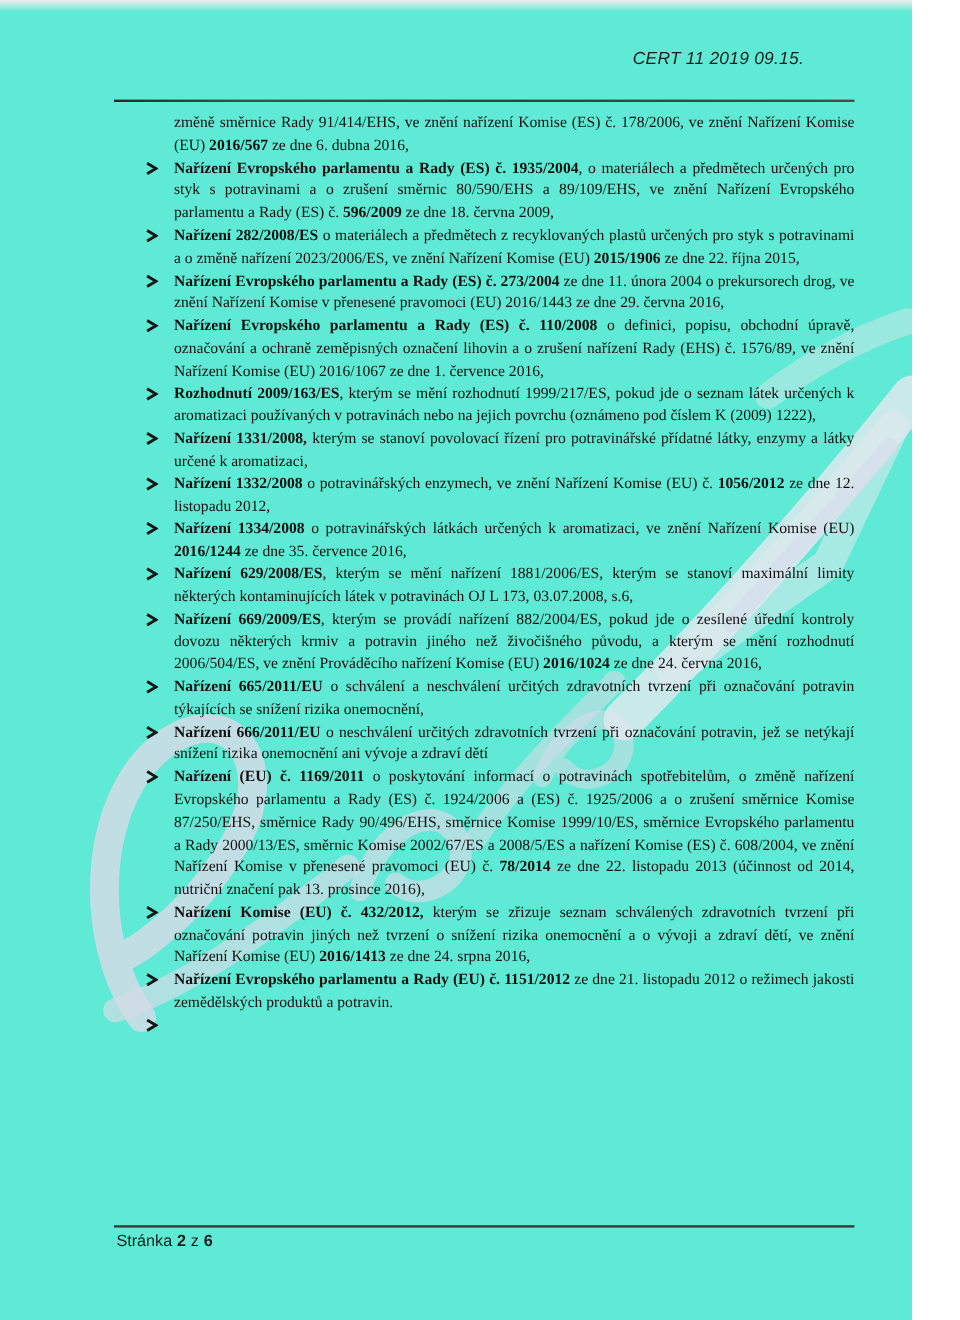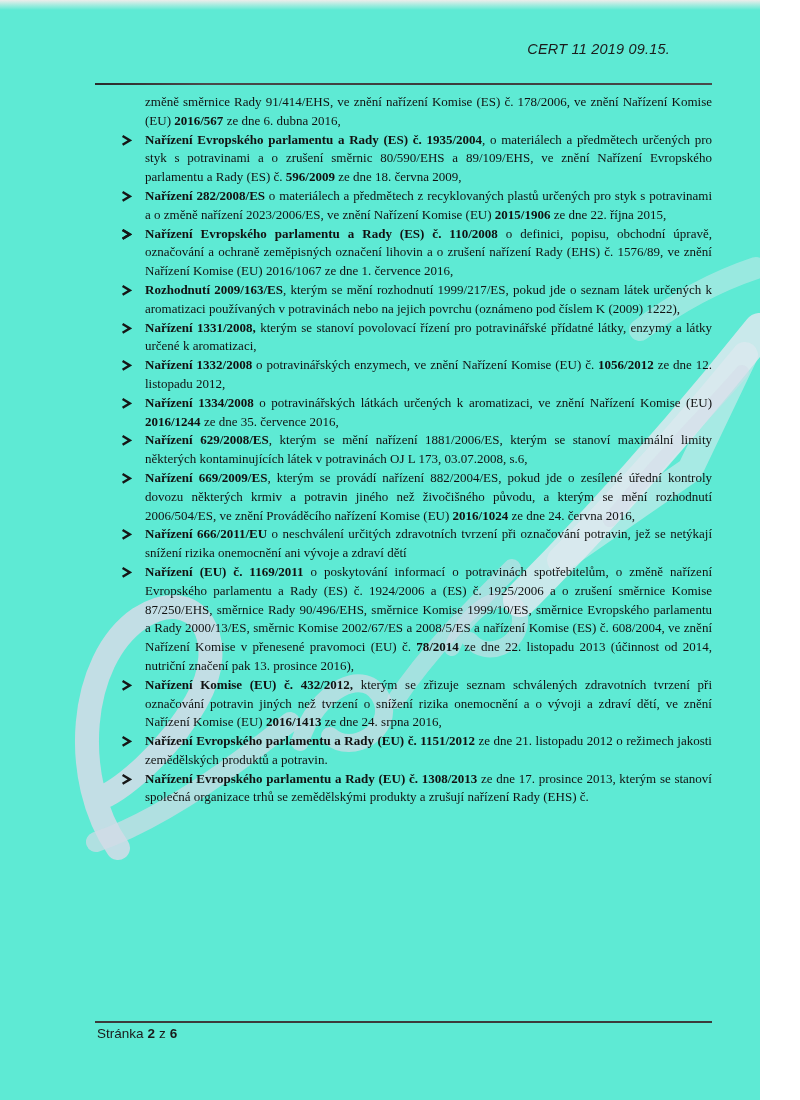--- a/index.html
+++ b/index.html
@@ -93,21 +93,21 @@
   <div class="content">
       <div class="item"><span><span>změně směrnice Rady 91/414/EHS, ve znění nařízení Komise (ES) č. 178/2006, ve znění Nařízení Komise (EU) </span><b>2016/567</b><span> ze dne 6. dubna 2016,</span></span></div>
       <div class="item"><span class="bullet"><svg width="11" height="13" viewBox="0 0 11 13">
             <path d="M1.6 2 L9 6.4 L1.6 10.8" fill="none" stroke="#161616" stroke-width="2.4" stroke-linejoin="miter"></path>
           </svg></span><span><b>Nařízení Evropského parlamentu a Rady (ES) č. 1935/2004</b><span>, o materiálech a předmětech určených pro styk s potravinami a o zrušení směrnic 80/590/EHS a 89/109/EHS, ve znění Nařízení Evropského parlamentu a Rady (ES) č. </span><b>596/2009</b><span> ze dne 18. června 2009,</span></span></div>
       <div class="item"><span class="bullet"><svg width="11" height="13" viewBox="0 0 11 13">
             <path d="M1.6 2 L9 6.4 L1.6 10.8" fill="none" stroke="#161616" stroke-width="2.4" stroke-linejoin="miter"></path>
           </svg></span><span><b>Nařízení 282/2008/ES</b><span> o materiálech a předmětech z recyklovaných plastů určených pro styk s potravinami a o změně nařízení 2023/2006/ES, ve znění Nařízení Komise (EU) </span><b>2015/1906</b><span> ze dne 22. října 2015,</span></span></div>
       <div class="item"><span class="bullet"><svg width="11" height="13" viewBox="0 0 11 13">
             <path d="M1.6 2 L9 6.4 L1.6 10.8" fill="none" stroke="#161616" stroke-width="2.4" stroke-linejoin="miter"></path>
-          </svg></span></div>
+          </svg></span><span><b>Nařízení Evropského parlamentu a Rady (ES) č. 273/2004</b><span> ze dne 11. února 2004 o prekursorech drog, ve znění Nařízení Komise v přenesené pravomoci (EU) 2016/1443 ze dne 29. června 2016,</span></span></div>
       <div class="item"><span class="bullet"><svg width="11" height="13" viewBox="0 0 11 13">
             <path d="M1.6 2 L9 6.4 L1.6 10.8" fill="none" stroke="#161616" stroke-width="2.4" stroke-linejoin="miter"></path>
           </svg></span><span><b>Nařízení Evropského parlamentu a Rady (ES) č. 110/2008</b><span> o definici, popisu, obchodní úpravě, označování a ochraně zeměpisných označení lihovin a o zrušení nařízení Rady (EHS) č. 1576/89, ve znění Nařízení Komise (EU) 2016/1067 ze dne 1. července 2016,</span></span></div>
       <div class="item"><span class="bullet"><svg width="11" height="13" viewBox="0 0 11 13">
             <path d="M1.6 2 L9 6.4 L1.6 10.8" fill="none" stroke="#161616" stroke-width="2.4" stroke-linejoin="miter"></path>
           </svg></span><span><b>Rozhodnutí 2009/163/ES</b><span>, kterým se mění rozhodnutí 1999/217/ES, pokud jde o seznam látek určených k aromatizaci používaných v potravinách nebo na jejich povrchu (oznámeno pod číslem K (2009) 1222),</span></span></div>
       <div class="item"><span class="bullet"><svg width="11" height="13" viewBox="0 0 11 13">
             <path d="M1.6 2 L9 6.4 L1.6 10.8" fill="none" stroke="#161616" stroke-width="2.4" stroke-linejoin="miter"></path>
           </svg></span><span><b>Nařízení 1331/2008,</b><span> kterým se stanoví povolovací řízení pro potravinářské přídatné látky, enzymy a látky určené k aromatizaci,</span></span></div>
       <div class="item"><span class="bullet"><svg width="11" height="13" viewBox="0 0 11 13">
@@ -117,33 +117,36 @@
             <path d="M1.6 2 L9 6.4 L1.6 10.8" fill="none" stroke="#161616" stroke-width="2.4" stroke-linejoin="miter"></path>
           </svg></span><span><b>Nařízení 1334/2008</b><span> o potravinářských látkách určených k aromatizaci, ve znění Nařízení Komise (EU) </span><b>2016/1244</b><span> ze dne 35. července 2016,</span></span></div>
       <div class="item"><span class="bullet"><svg width="11" height="13" viewBox="0 0 11 13">
             <path d="M1.6 2 L9 6.4 L1.6 10.8" fill="none" stroke="#161616" stroke-width="2.4" stroke-linejoin="miter"></path>
           </svg></span><span><b>Nařízení 629/2008/ES</b><span>, kterým se mění nařízení 1881/2006/ES, kterým se stanoví maximální limity některých kontaminujících látek v potravinách OJ L 173, 03.07.2008, s.6,</span></span></div>
       <div class="item"><span class="bullet"><svg width="11" height="13" viewBox="0 0 11 13">
             <path d="M1.6 2 L9 6.4 L1.6 10.8" fill="none" stroke="#161616" stroke-width="2.4" stroke-linejoin="miter"></path>
           </svg></span><span><b>Nařízení 669/2009/ES</b><span>, kterým se provádí nařízení 882/2004/ES, pokud jde o zesílené úřední kontroly dovozu některých krmiv a potravin jiného než živočišného původu, a kterým se mění rozhodnutí 2006/504/ES, ve znění Prováděcího nařízení Komise (EU) </span><b>2016/1024</b><span> ze dne 24. června 2016,</span></span></div>
       <div class="item"><span class="bullet"><svg width="11" height="13" viewBox="0 0 11 13">
             <path d="M1.6 2 L9 6.4 L1.6 10.8" fill="none" stroke="#161616" stroke-width="2.4" stroke-linejoin="miter"></path>
+          </svg></span><span><b>Nařízení 665/2011/EU</b><span> o schválení a neschválení určitých zdravotních tvrzení při označování potravin týkajících se snížení rizika onemocnění,</span></span></div>
+      <div class="item"><span class="bullet"><svg width="11" height="13" viewBox="0 0 11 13">
+            <path d="M1.6 2 L9 6.4 L1.6 10.8" fill="none" stroke="#161616" stroke-width="2.4" stroke-linejoin="miter"></path>
           </svg></span><span><b>Nařízení 666/2011/EU</b><span> o neschválení určitých zdravotních tvrzení při označování potravin, jež se netýkají snížení rizika onemocnění ani vývoje a zdraví dětí</span></span></div>
       <div class="item"><span class="bullet"><svg width="11" height="13" viewBox="0 0 11 13">
             <path d="M1.6 2 L9 6.4 L1.6 10.8" fill="none" stroke="#161616" stroke-width="2.4" stroke-linejoin="miter"></path>
           </svg></span><span><b>Nařízení (EU) č. 1169/2011</b><span> o poskytování informací o potravinách spotřebitelům, o změně nařízení Evropského parlamentu a Rady (ES) č. 1924/2006 a (ES) č. 1925/2006 a o zrušení směrnice Komise 87/250/EHS, směrnice Rady 90/496/EHS, směrnice Komise 1999/10/ES, směrnice Evropského parlamentu a Rady 2000/13/ES, směrnic Komise 2002/67/ES a 2008/5/ES a nařízení Komise (ES) č. 608/2004, ve znění Nařízení Komise v přenesené pravomoci (EU) č. </span><b>78/2014</b><span> ze dne 22. listopadu 2013 (účinnost od 2014, nutriční značení pak 13. prosince 2016),</span></span></div>
       <div class="item"><span class="bullet"><svg width="11" height="13" viewBox="0 0 11 13">
             <path d="M1.6 2 L9 6.4 L1.6 10.8" fill="none" stroke="#161616" stroke-width="2.4" stroke-linejoin="miter"></path>
           </svg></span><span><b>Nařízení Komise (EU) č. 432/2012,</b><span> kterým se zřizuje seznam schválených zdravotních tvrzení při označování potravin jiných než tvrzení o snížení rizika onemocnění a o vývoji a zdraví dětí, ve znění Nařízení Komise (EU) </span><b>2016/1413</b><span> ze dne 24. srpna 2016,</span></span></div>
       <div class="item"><span class="bullet"><svg width="11" height="13" viewBox="0 0 11 13">
             <path d="M1.6 2 L9 6.4 L1.6 10.8" fill="none" stroke="#161616" stroke-width="2.4" stroke-linejoin="miter"></path>
           </svg></span><span><b>Nařízení Evropského parlamentu a Rady (EU) č. 1151/2012</b><span> ze dne 21. listopadu 2012 o režimech jakosti zemědělských produktů a potravin.</span></span></div>
       <div class="item"><span class="bullet"><svg width="11" height="13" viewBox="0 0 11 13">
             <path d="M1.6 2 L9 6.4 L1.6 10.8" fill="none" stroke="#161616" stroke-width="2.4" stroke-linejoin="miter"></path>
-          </svg></span><span><b>Nařízení Evropského parlamentu a Rady (EU) č. 1308/2013</b><span> ze dne 17. prosince 2013, kterým se stanoví společná organizace trhů se zemědělskými produkty a zrušují nařízení Rady (EHS) č.</span></span></div>
+          </svg></span></div>
     </div>
 
   <div class="footer-rule"></div>
   <div class="footer">
     <span>Stránka</span><span class="bold">2</span><span>z</span><span class="bold">6</span>
   </div>
 
 </div>
 
 </body></html>

